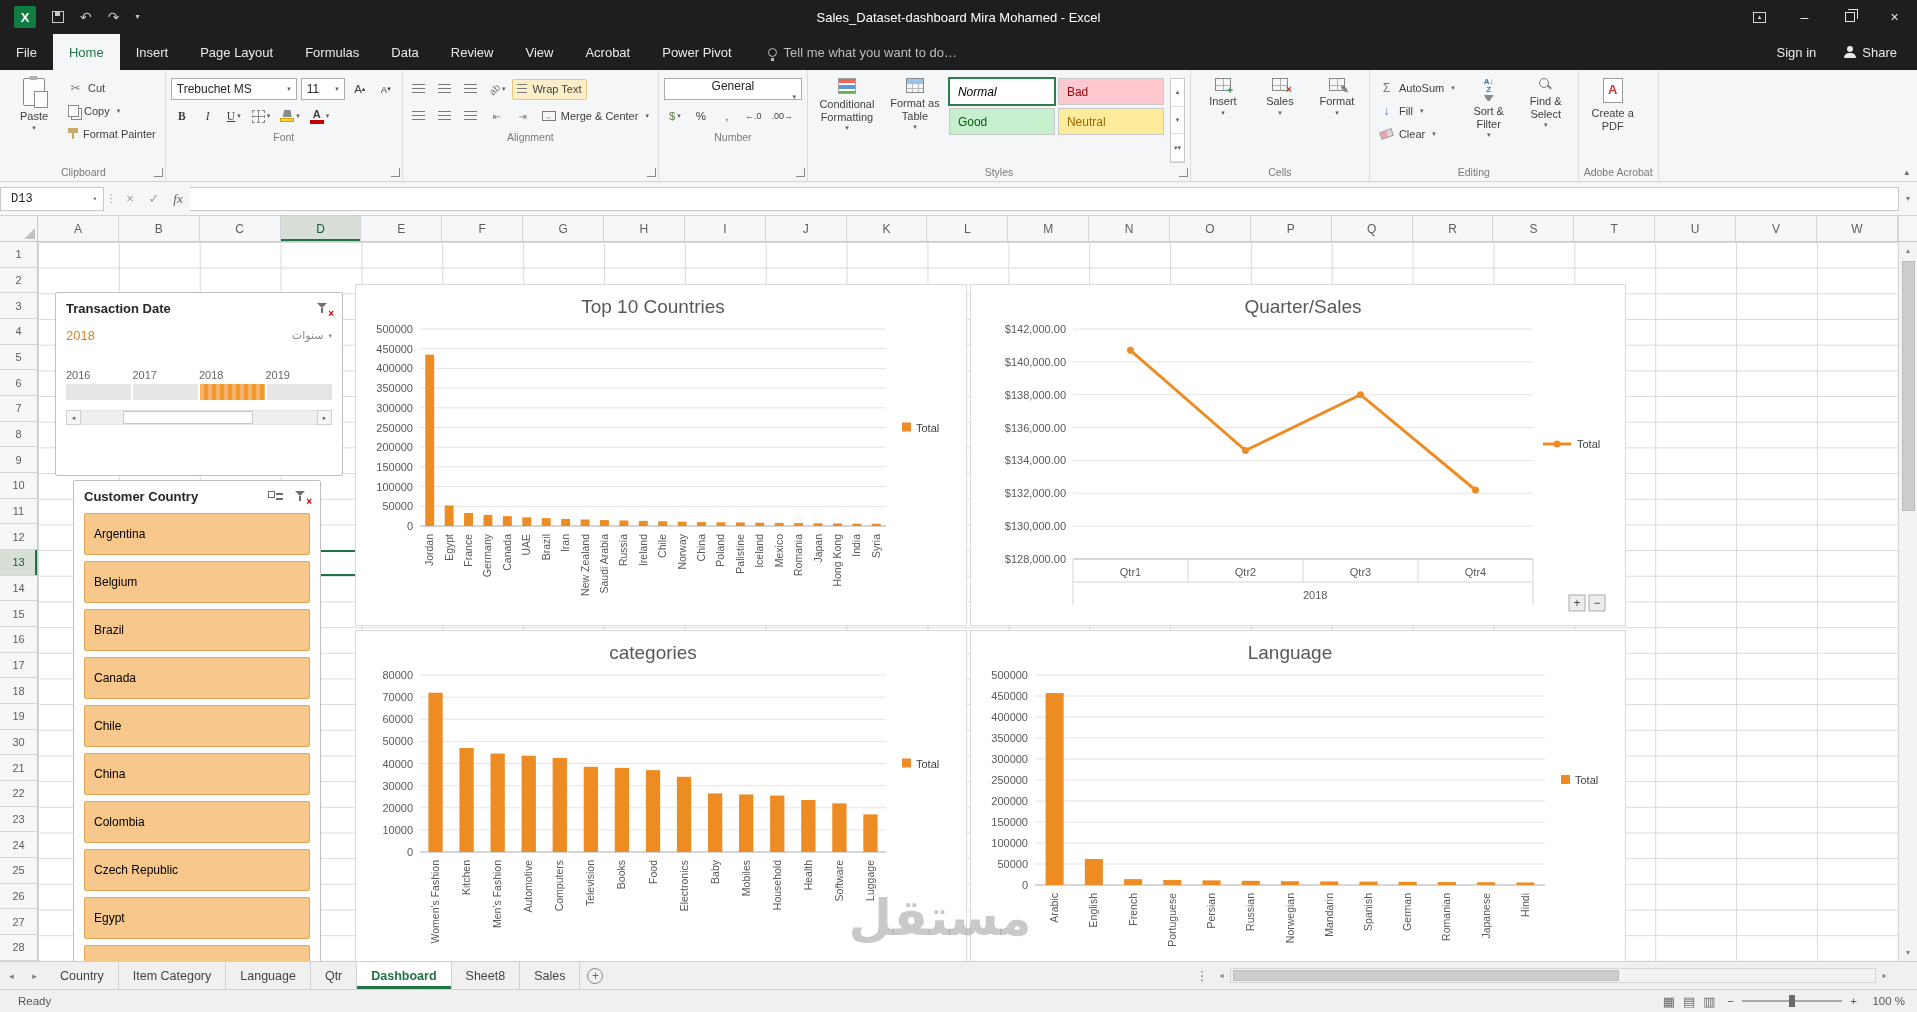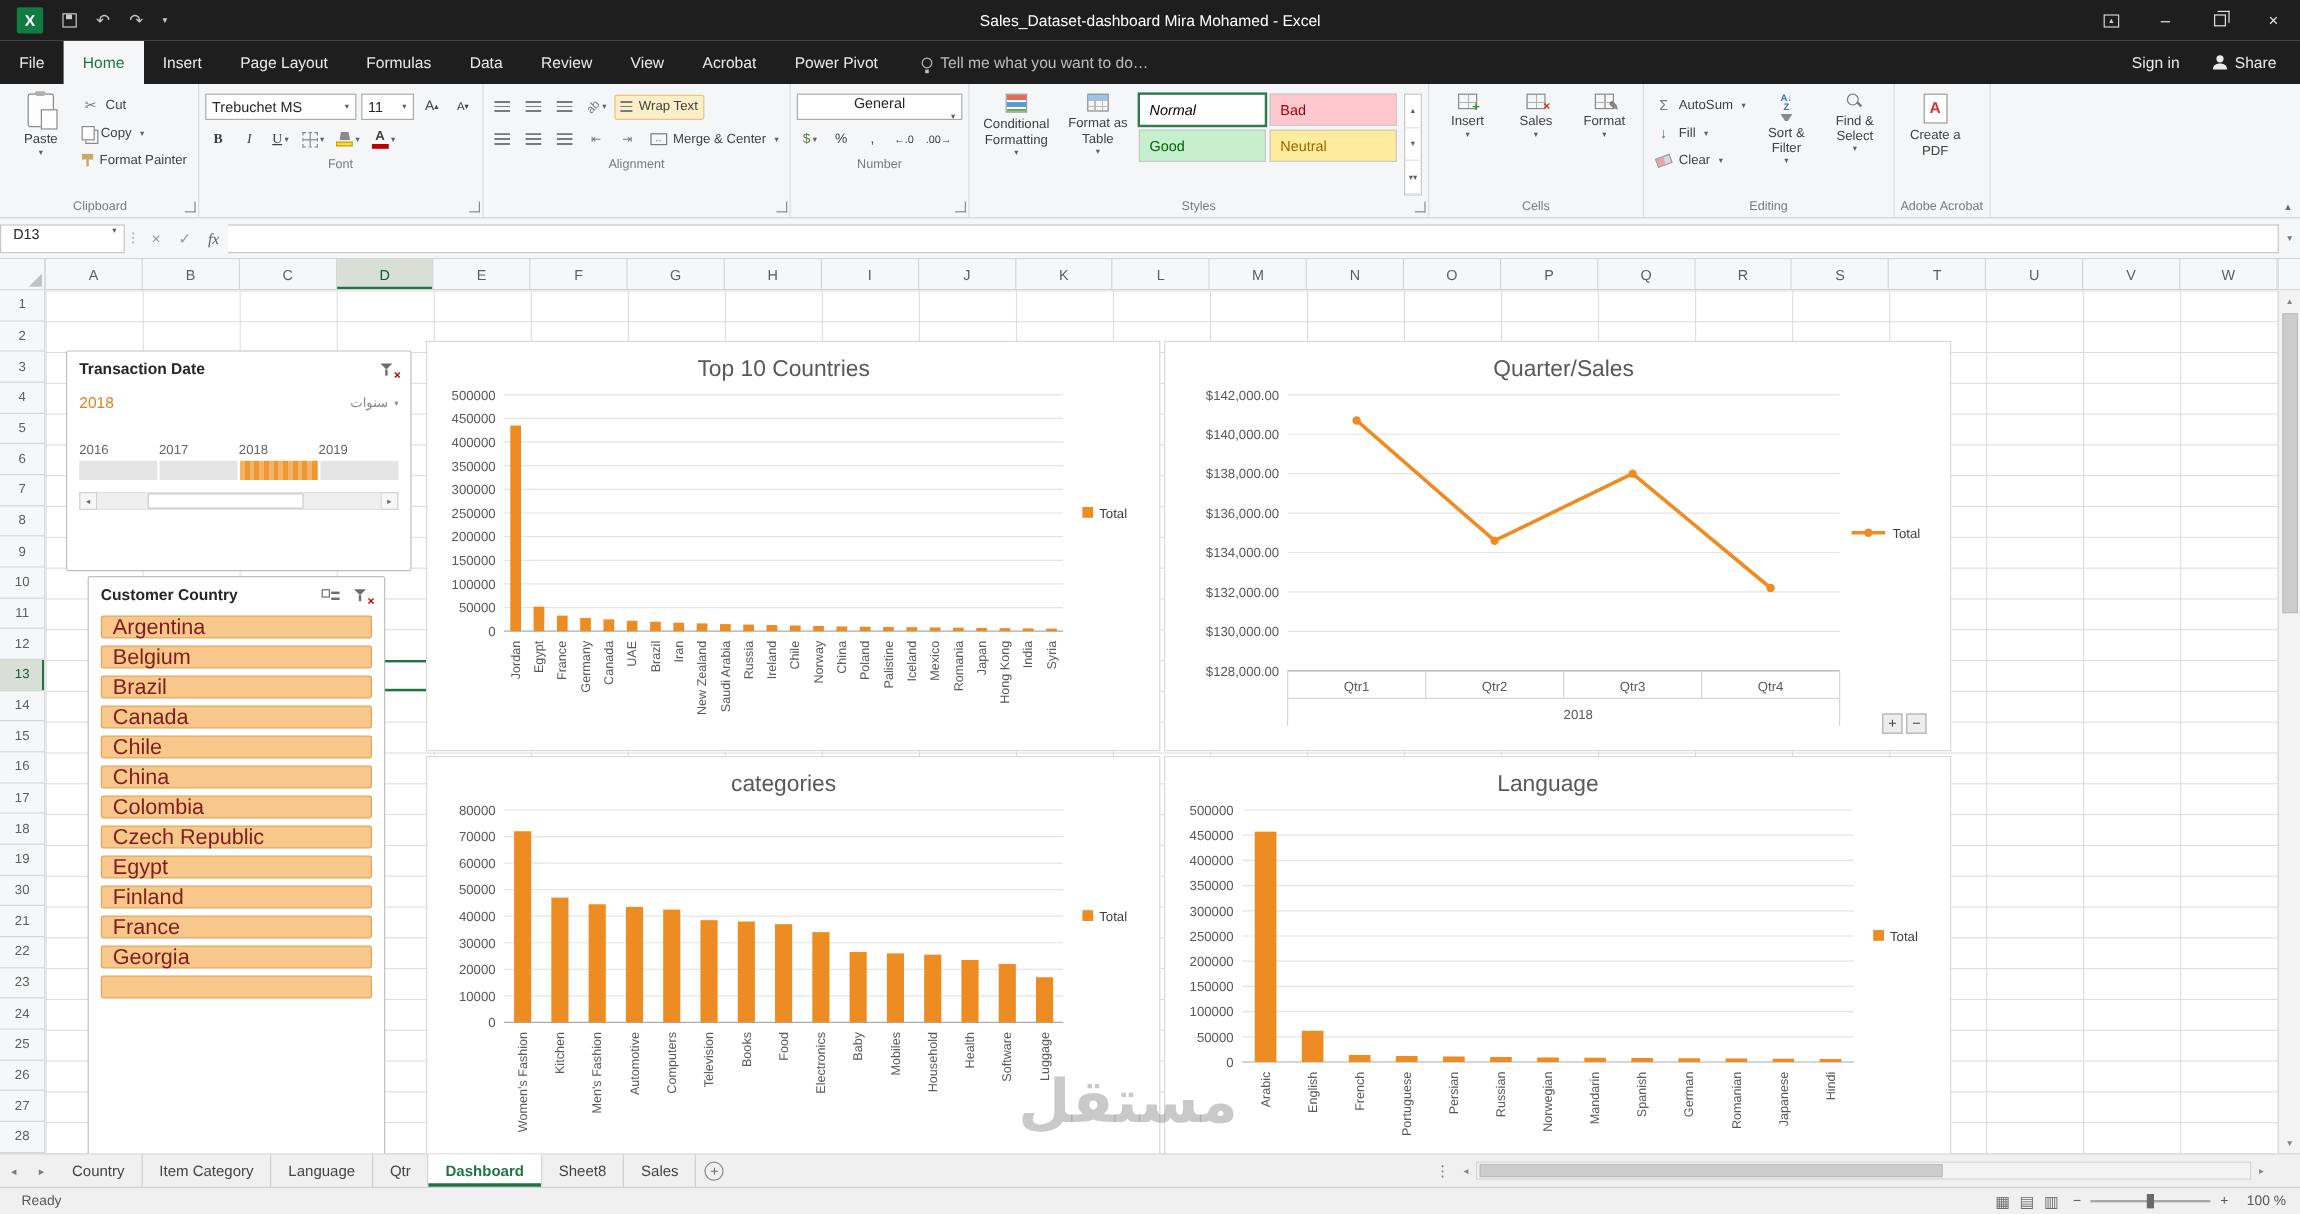--- a/index.html
+++ b/index.html
@@ -82,21 +82,21 @@
   .icon-pdf { width:20px; height:25px; border:1px solid #9a9a9a; background:#fff; display:flex; align-items:center; justify-content:center; color:#D13438; font-weight:bold; font-size:13px; }
   .stylegallery { display:grid; grid-template-columns:106px 106px; grid-auto-rows:27px; gap:3px; padding-top:5px; }
   .stylebox { border:1px solid #c9c9c9; display:flex; align-items:center; padding:0 8px; font-size:12px; background:#fff; }
   .stylebox.sel { outline:2px solid #2e7d4f; outline-offset:-1px; }
   .gal-scroll { width:15px; display:flex; flex-direction:column; margin-left:3px; margin-top:5px; border:1px solid #c9c9c9; background:#fff; }
   .gal-scroll span { flex:1; display:flex; align-items:center; justify-content:center; font-size:7px; color:#5f5f5f; border-bottom:1px solid #e0e0e0; }
   .ribbon-collapse { position:absolute; right:8px; bottom:4px; font-size:9px; color:#6a6a6a; }
 
   
   .formulabar { height:34px; background:#f5f6f7; border-bottom:1px solid #d2d2d2; display:flex; align-items:center; padding:5px 0 5px 0; }
-  .namebox { width:104px; height:24px; background:#fff; border:1px solid #c6c6c6; display:flex; align-items:flex-start; padding:0 6px 0 10px; font-size:12px; }
+  .namebox { width:104px; height:24px; background:#fff; border:1px solid #c6c6c6; display:flex; align-items:center; padding:0 6px 0 10px; font-size:12px;font-family:Liberation Mono, monospace; }
   .namebox .carr { margin-left:auto; font-size:7px; color:#5f5f5f; }
   .fb-dots { width:14px; text-align:center; color:#9a9a9a; font-size:11px; }
   .fb-btn { width:24px; height:24px; display:flex; align-items:center; justify-content:center; color:#9a9a9a; font-size:13px; }
   .fb-fx { font-style:italic; font-family:"Liberation Serif",serif; color:#5f5f5f; }
   .fb-input { flex:1; height:24px; background:#fff; border:1px solid #c6c6c6; border-left:none; margin-right:0; }
   .fb-expand { width:18px; text-align:center; color:#7a7a7a; font-size:8px; }
 
   
   .colheaders { height:26px; display:flex; background:#f6f7f8; border-bottom:1px solid #c8c8c8; }
   .corner { width:38px; flex:0 0 38px; border-right:1px solid #c8c8c8; position:relative; background:#f6f7f8; }
@@ -118,21 +118,21 @@
   .vs-spacer { flex:1; }
 
   
   .sel-cell { position:absolute; left:242.6px; top:308.2px; width:81px; height:26px; border:2px solid #217346; z-index:6; }
   .sel-cell:after { content:""; position:absolute; right:-4px; bottom:-4px; width:5px; height:5px; background:#217346; border:1px solid #fff; }
 
   
   .slicer { position:absolute; background:#fff; border:1px solid #bfbfbf; border-radius:2px; z-index:20; padding:7px 10px; }
   .slicer-date { left:17px; top:50px; width:288px; height:184px; }
   .slicer-country { left:35px; top:238px; width:248px; height:489px; }
-  .sl-head { display:flex; }
+  .sl-head { display:flex; align-items:center; }
   .sl-title { font-weight:bold; font-size:13px; color:#262626; }
   .sl-tools { margin-left:auto; display:flex; gap:8px; align-items:center; }
   .tool-btn { position:relative; width:18px; height:16px; display:flex; align-items:center; justify-content:center; }
   .icon-funnel { position:relative; width:12px; height:12px; display:inline-block; }
   .icon-funnel:before { content:""; position:absolute; left:0; top:1px; border-left:5px solid transparent; border-right:5px solid transparent; border-top:5px solid #6d6d6d; }
   .icon-funnel:after { content:""; position:absolute; left:4px; top:6px; width:2px; height:5px; background:#6d6d6d; }
   .funnel-x { position:absolute; right:-2px; bottom:-3px; color:#C00000; font-size:10px; font-weight:bold; line-height:1; }
   .icon-multiselect { position:relative; width:15px; height:12px; display:inline-block; }
   .icon-multiselect:before { content:""; position:absolute; left:0; top:1px; width:5px; height:5px; border:1px solid #6d6d6d; }
   .icon-multiselect:after { content:""; position:absolute; left:8px; top:3px; width:7px; height:1.5px; background:#6d6d6d; box-shadow:0 5px 0 #6d6d6d; }
@@ -142,21 +142,21 @@
   .tl-years { display:flex; margin-top:26px; }
   .tl-years span { flex:1; font-size:11px; color:#666; }
   .tl-track { display:flex; gap:2px; height:16px; margin-top:3px; }
   .tl-seg { flex:1; background:#E5E5E5; }
   .tl-seg.sel { background:repeating-linear-gradient(90deg,#F6B267 0 4px,#EF9733 4px 8px); }
   .tl-scroll { display:flex; align-items:center; margin-top:10px; height:15px; }
   .tl-btn { width:15px; height:15px; border:1px solid #d0d0d0; background:#f6f6f6; display:flex; align-items:center; justify-content:center; font-size:7px; color:#666; }
   .tl-track2 { flex:1; height:15px; background:#efefef; border-top:1px solid #e2e2e2; border-bottom:1px solid #e2e2e2; position:relative; }
   .tl-thumb { position:absolute; left:18%; top:0; width:55%; height:13px; background:#fff; border:1px solid #c6c6c6; }
   .slicer-items { margin-top:9px; }
-  .slicer-item { height:19px; margin-bottom:6px; border-radius:2px; display:flex; align-items:center; padding:0 9px; font-size:18px; color:#7f1d1d; }
+  .slicer-item { height:42px; margin-bottom:6px; border-radius:2px; display:flex; align-items:center; padding:0 9px; font-size:12px; color:#000000; }
 
   
   .chart { position:absolute; background:#fff; border:1px solid #d9d9d9; z-index:10; }
   .chart1 { left:317px; top:42px; width:612px; height:342px; }
   .chart2 { left:932px; top:42px; width:656px; height:342px; }
   .chart3 { left:317px; top:388px; width:612px; height:342px; }
   .chart4 { left:932px; top:388px; width:656px; height:342px; }
 
   
   .watermark { position:absolute; left:660px; top:893px; width:560px; text-align:center; z-index:70; pointer-events:none; color:rgba(135,135,135,0.45); }

